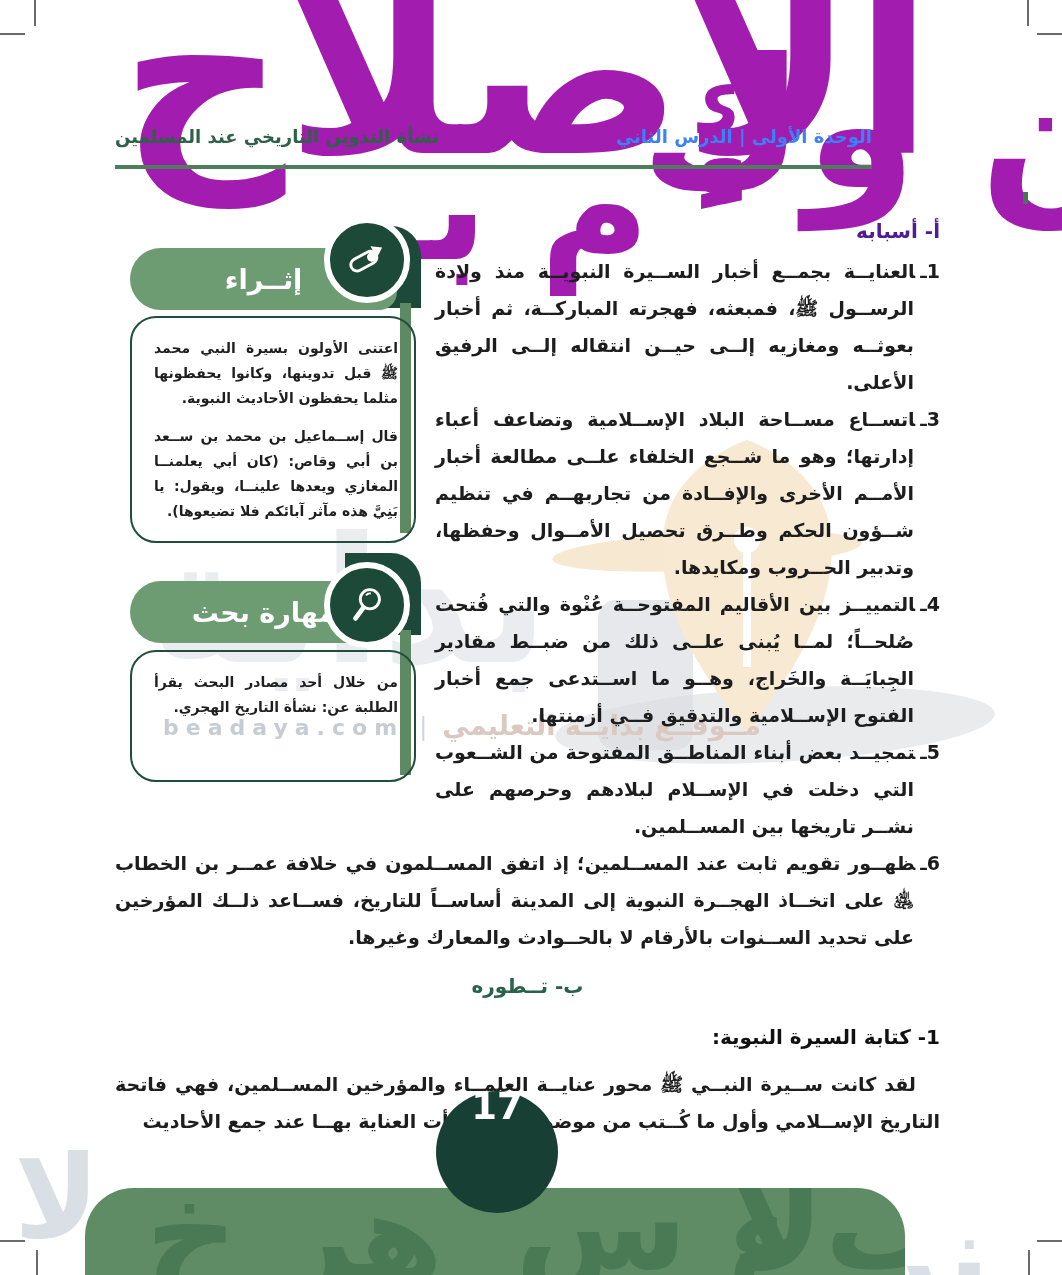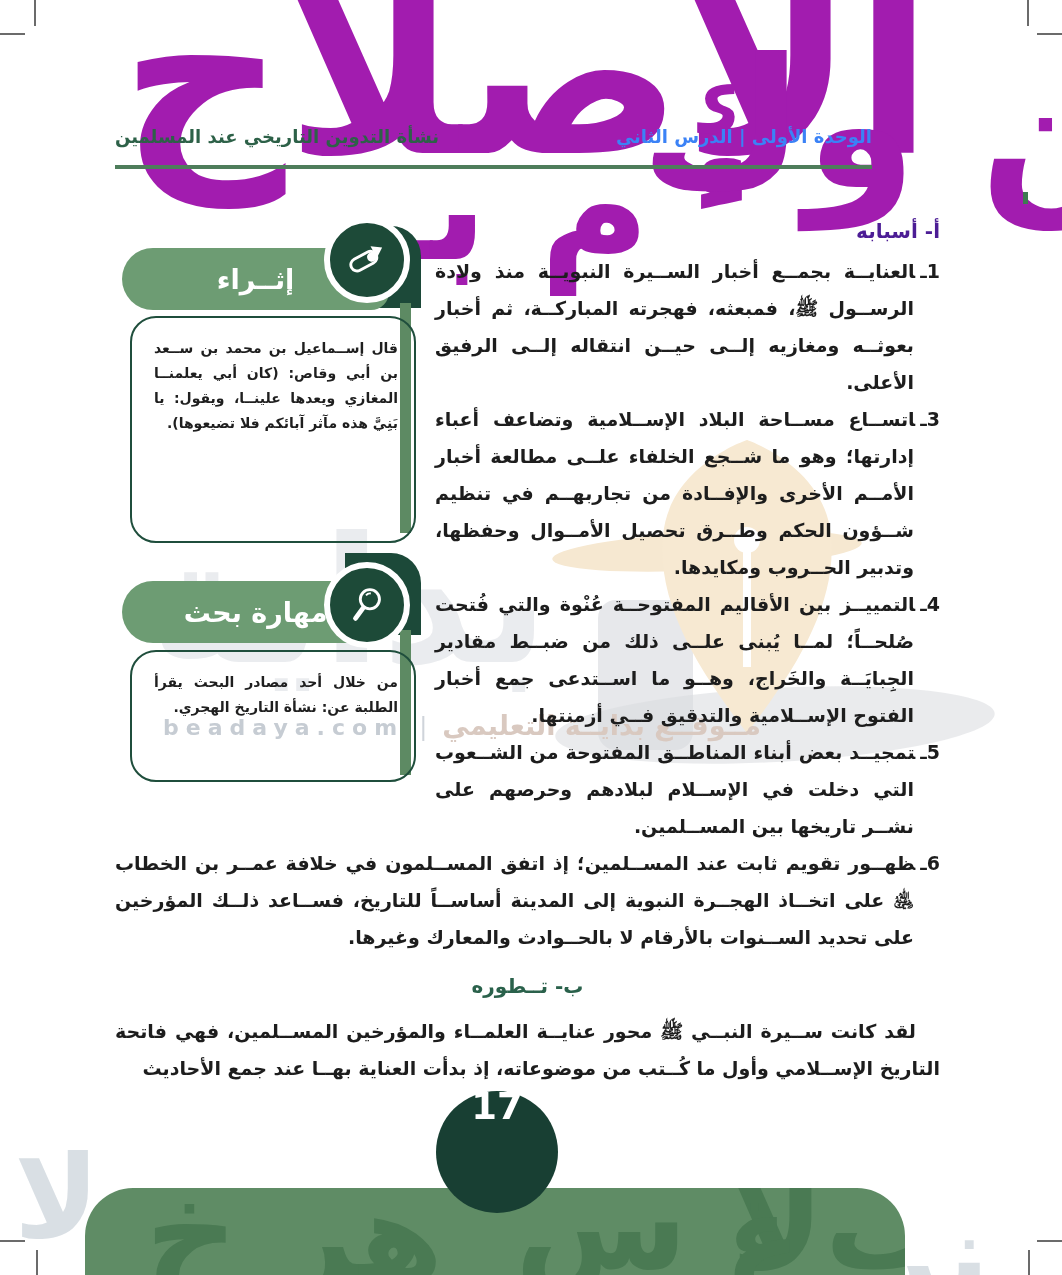--- a/index.html
+++ b/index.html
@@ -40,21 +40,21 @@
   .p-indent{margin:0;text-indent:24px;}
   
   .sb{position:absolute;left:0;width:312px;}
   .sb1{top:10px;height:322px;}
   .sb2{top:337px;height:238px;}
   .sb-tab{position:absolute;left:230px;top:3px;width:76px;height:82px;background:#1c4939;
           border-radius:0 30px 0 0;z-index:1;}
   .sb-bar{position:absolute;left:285px;top:80px;width:11px;background:#5d8a63;z-index:1;}
   .sb1 .sb-bar{height:230px;}
   .sb2 .sb-bar{height:145px;}
-  .sb-head{position:absolute;left:7px;width:267px;height:62px;background:#6d9c73;
+  .sb-head{position:absolute;left:15px;width:267px;height:62px;background:#6d9c73;
            border-radius:31px 14px 18px 31px;z-index:2;display:flex;align-items:center;justify-content:center;}
   .sb1 .sb-head{top:25px;}
   .sb2 .sb-head{top:31px;}
   .sb-title{color:#fff;font-size:27px;font-weight:bold;letter-spacing:1px;}
   .sb-circle{position:absolute;left:209px;width:86px;height:86px;box-sizing:border-box;border-radius:50%;
              background:#1d4a38;border:6px solid #ffffff;z-index:3;display:flex;align-items:center;justify-content:center;}
   .sb1 .sb-circle{top:-6px;}
   .sb2 .sb-circle{top:12px;}
   .sb-box{position:absolute;left:15px;width:286px;box-sizing:border-box;border:2.5px solid #1f4e3c;
           border-radius:26px;z-index:2;padding:18px 16px 10px 22px;background:transparent;}
@@ -125,20 +125,21 @@
         <div class="sb-circle">
           <svg width="46" height="46" viewBox="0 0 48 48">
             <g transform="rotate(-28 24 24)">
               <rect x="6" y="17" width="29" height="13" rx="6.5" fill="none" stroke="#fff" stroke-width="3"></rect>
               <circle cx="30" cy="23.5" r="5" fill="#fff"></circle>
               <path d="M34 13 L44 20 L34 27 Z" fill="#fff"></path>
             </g>
           </svg>
         </div>
         <div class="sb-box">
+          <p>اعتنى الأولون بسيرة النبي محمد ﷺ قبل تدوينها، وكانوا يحفظونها مثلما يحفظون الأحاديث النبوية.</p>
           <p>قال إســماعيل بن محمد بن ســعد بن أبي وقاص: (كان أبي يعلمنــا المغازي ويعدها علينــا، ويقول: يا بَنِيَّ هذه مآثر آبائكم فلا تضيعوها).</p>
         </div>
       </section>
 
       <section class="sb sb2">
         <div class="sb-tab"></div>
         <div class="sb-bar"></div>
         <div class="sb-head">
           <span class="sb-title">مهارة بحث</span>
         </div>
@@ -167,20 +168,21 @@
       <span class="num">4ـ</span><span>التمييــز بين الأقاليم المفتوحــة عُنْوة والتي فُتحت صُلحــاً؛ لمــا يُبنى علــى ذلك من ضبــط مقادير الجِبايَــة والخَراج، وهــو ما اســتدعى جمع أخبار الفتوح الإســلامية والتدقيق فــي أزمنتها.</span>
     </div>
     <div class="li">
       <span class="num">5ـ</span><span>تمجيــد بعض أبناء المناطــق المفتوحة من الشــعوب التي دخلت في الإســلام لبلادهم وحرصهم على نشــر تاريخها بين المســلمين.</span>
     </div>
     <div class="li">
       <span class="num">6ـ</span><span>ظهــور تقويم ثابت عند المســلمين؛ إذ اتفق المســلمون في خلافة عمــر بن الخطاب ﵁ على اتخــاذ الهجــرة النبوية إلى المدينة أساســاً للتاريخ، فســاعد ذلــك المؤرخين على تحديد الســنوات بالأرقام لا بالحــوادث والمعارك وغيرها.</span>
     </div>
 
     <h2 class="h-green-b">ب- تــطوره</h2>
+    <h3 class="h-black">1- كتابة السيرة النبوية:</h3>
     <p class="p-indent">لقد كانت ســيرة النبــي ﷺ محور عنايــة العلمــاء والمؤرخين المســلمين، فهي فاتحة التاريخ الإســلامي وأول ما كُــتب من موضوعاته، إذ بدأت العناية بهــا عند جمع الأحاديث</p>
   </main>
 
   <div class="band">
     <span style="left:60px;top:-30px;font-size:130px;">خ</span>
     <span style="left:200px;top:-20px;font-size:120px;">هر</span>
     <span style="left:430px;top:-35px;font-size:125px;">لا س</span>
     <span style="left:640px;top:-15px;font-size:110px;">غ</span>
     <span style="left:740px;top:-30px;font-size:120px;">نب</span>
   </div>

